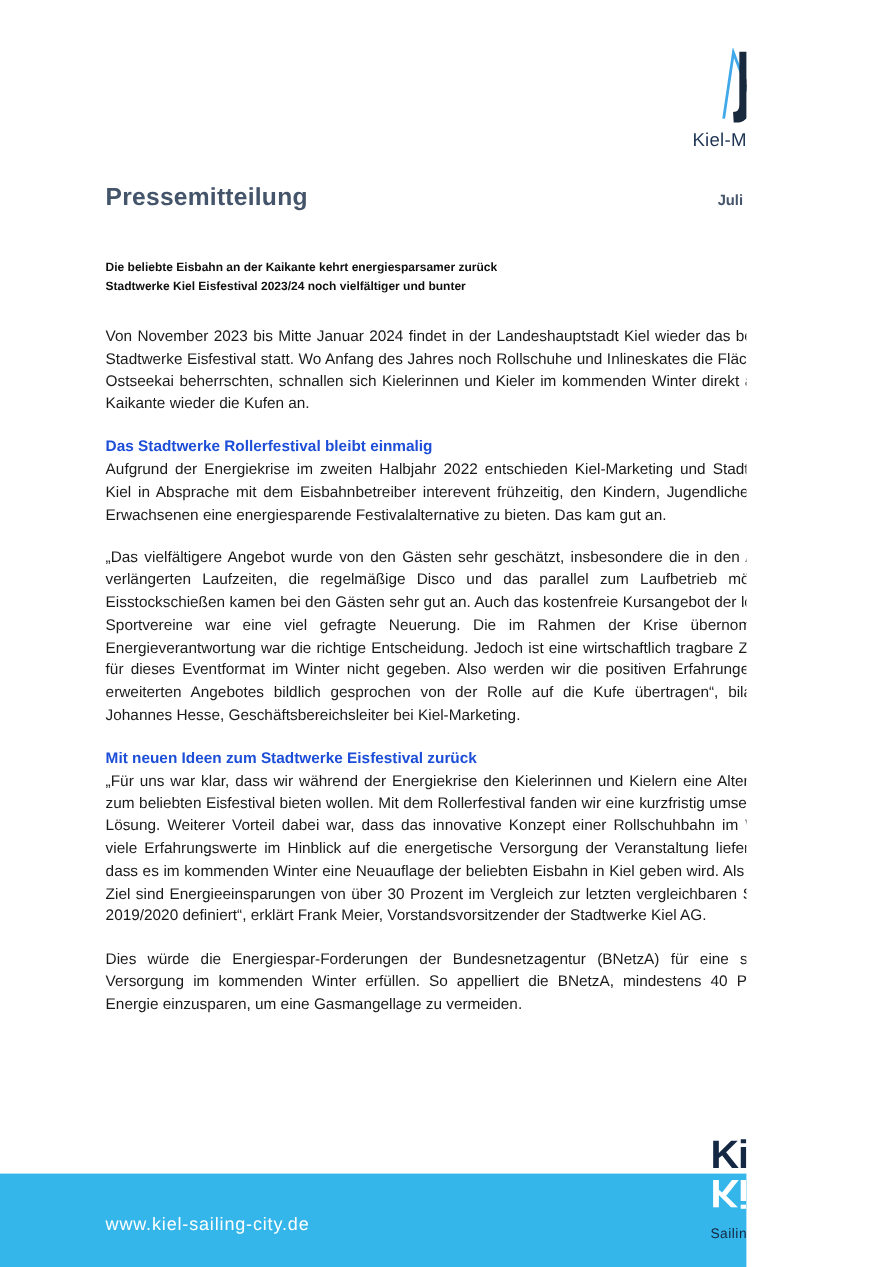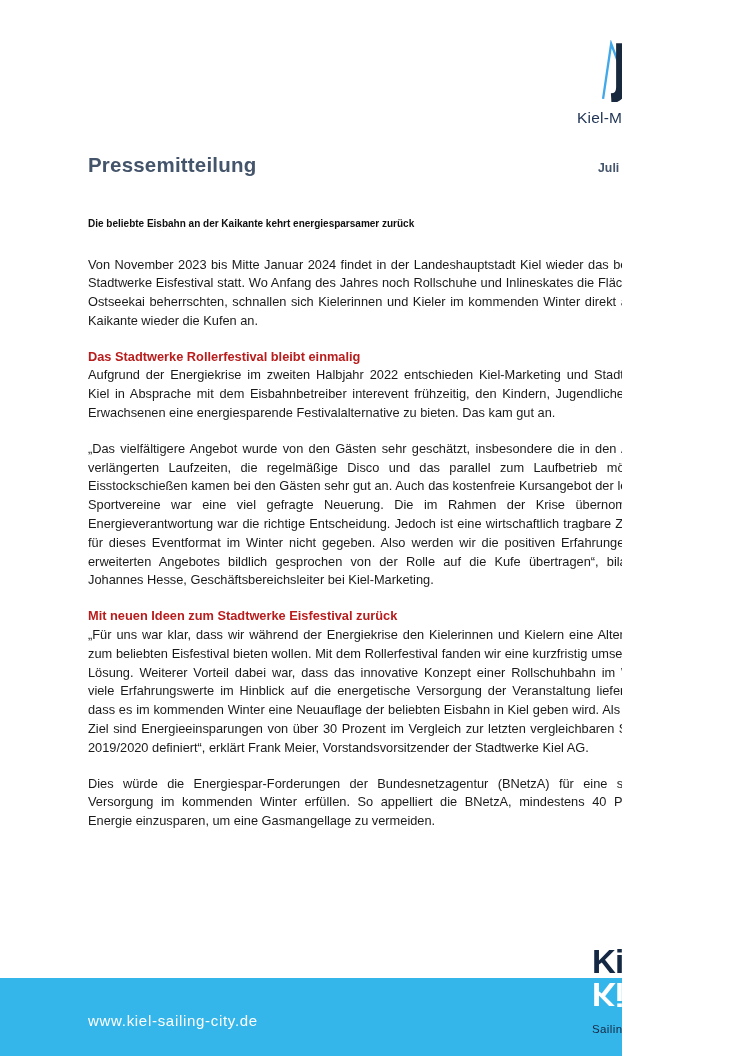--- a/index.html
+++ b/index.html
@@ -69,21 +69,21 @@
     font-weight: 700;
     line-height: 1.55;
     color: #0f0f0f;
   }
   .section { margin: 0 0 17px 0; }
   .section-heading {
     margin: 0;
     font-size: 12.8px;
     font-weight: 700;
     line-height: 1.47;
-    color: #b91c1c;
+    color: #1d4ed8;
   }
   .section-text {
     margin: 0;
     font-size: 12.8px;
     line-height: 1.47;
     text-align: justify;
     color: #1a1a1a;
   }
 
   
@@ -149,20 +149,21 @@
   </div>
 
   <div class="title-row">
     <h1 class="doc-title">Pressemitteilung</h1>
     <span class="doc-date">Juli 2019</span>
   </div>
 
   <div class="article">
     <h2 class="headline">
       <span>Die beliebte Eisbahn an der Kaikante kehrt energiesparsamer zurück</span><br>
+      <span>Stadtwerke Kiel Eisfestival 2023/24 noch vielfältiger und bunter</span>
     </h2>
 
     <div class="section">
       <p class="section-text">Von November 2023 bis Mitte Januar 2024 findet in der Landeshauptstadt Kiel wieder das beliebte Stadtwerke Eisfestival statt. Wo Anfang des Jahres noch Rollschuhe und Inlineskates die Fläche am Ostseekai beherrschten, schnallen sich Kielerinnen und Kieler im kommenden Winter direkt an der Kaikante wieder die Kufen an.</p>
     </div>
 
     <div class="section">
       <h3 class="section-heading">Das Stadtwerke Rollerfestival bleibt einmalig</h3>
       <p class="section-text">Aufgrund der Energiekrise im zweiten Halbjahr 2022 entschieden Kiel-Marketing und Stadtwerke Kiel in Absprache mit dem Eisbahnbetreiber interevent frühzeitig, den Kindern, Jugendlichen und Erwachsenen eine energiesparende Festivalalternative zu bieten. Das kam gut an.</p>
     </div>

